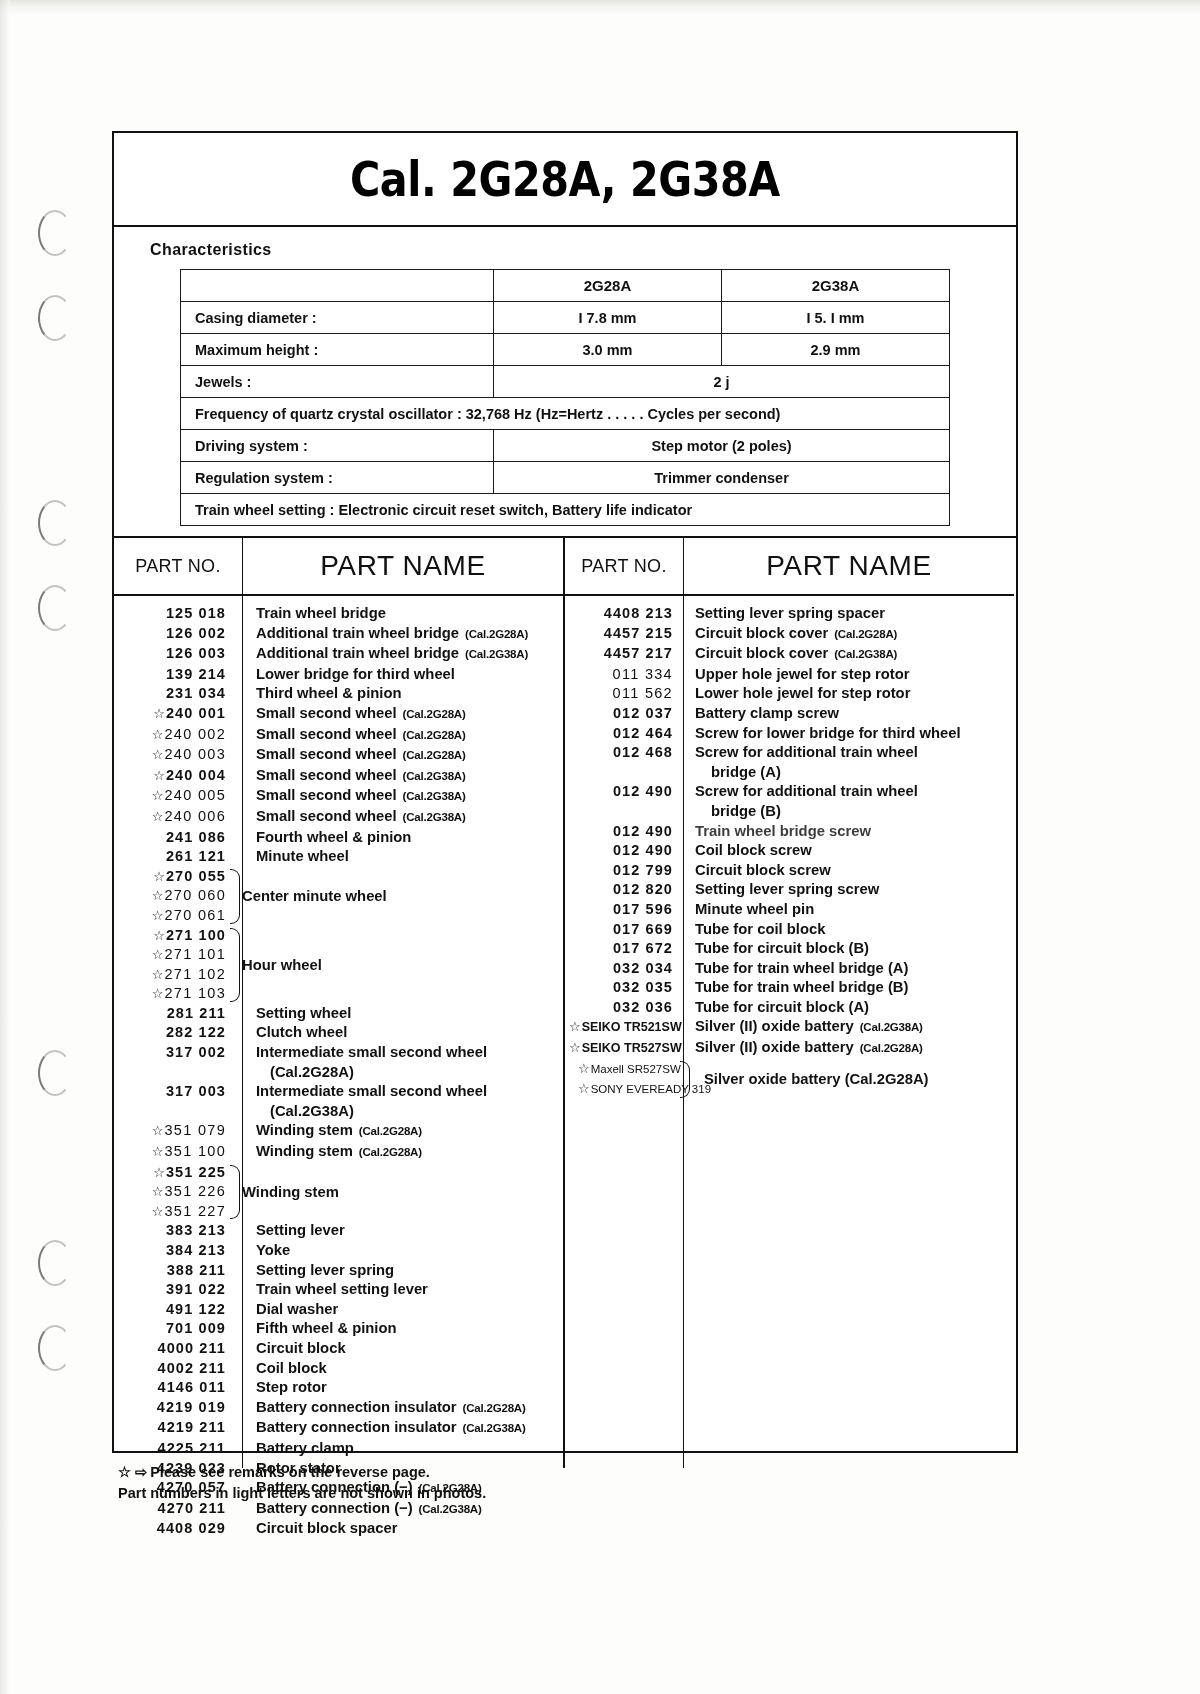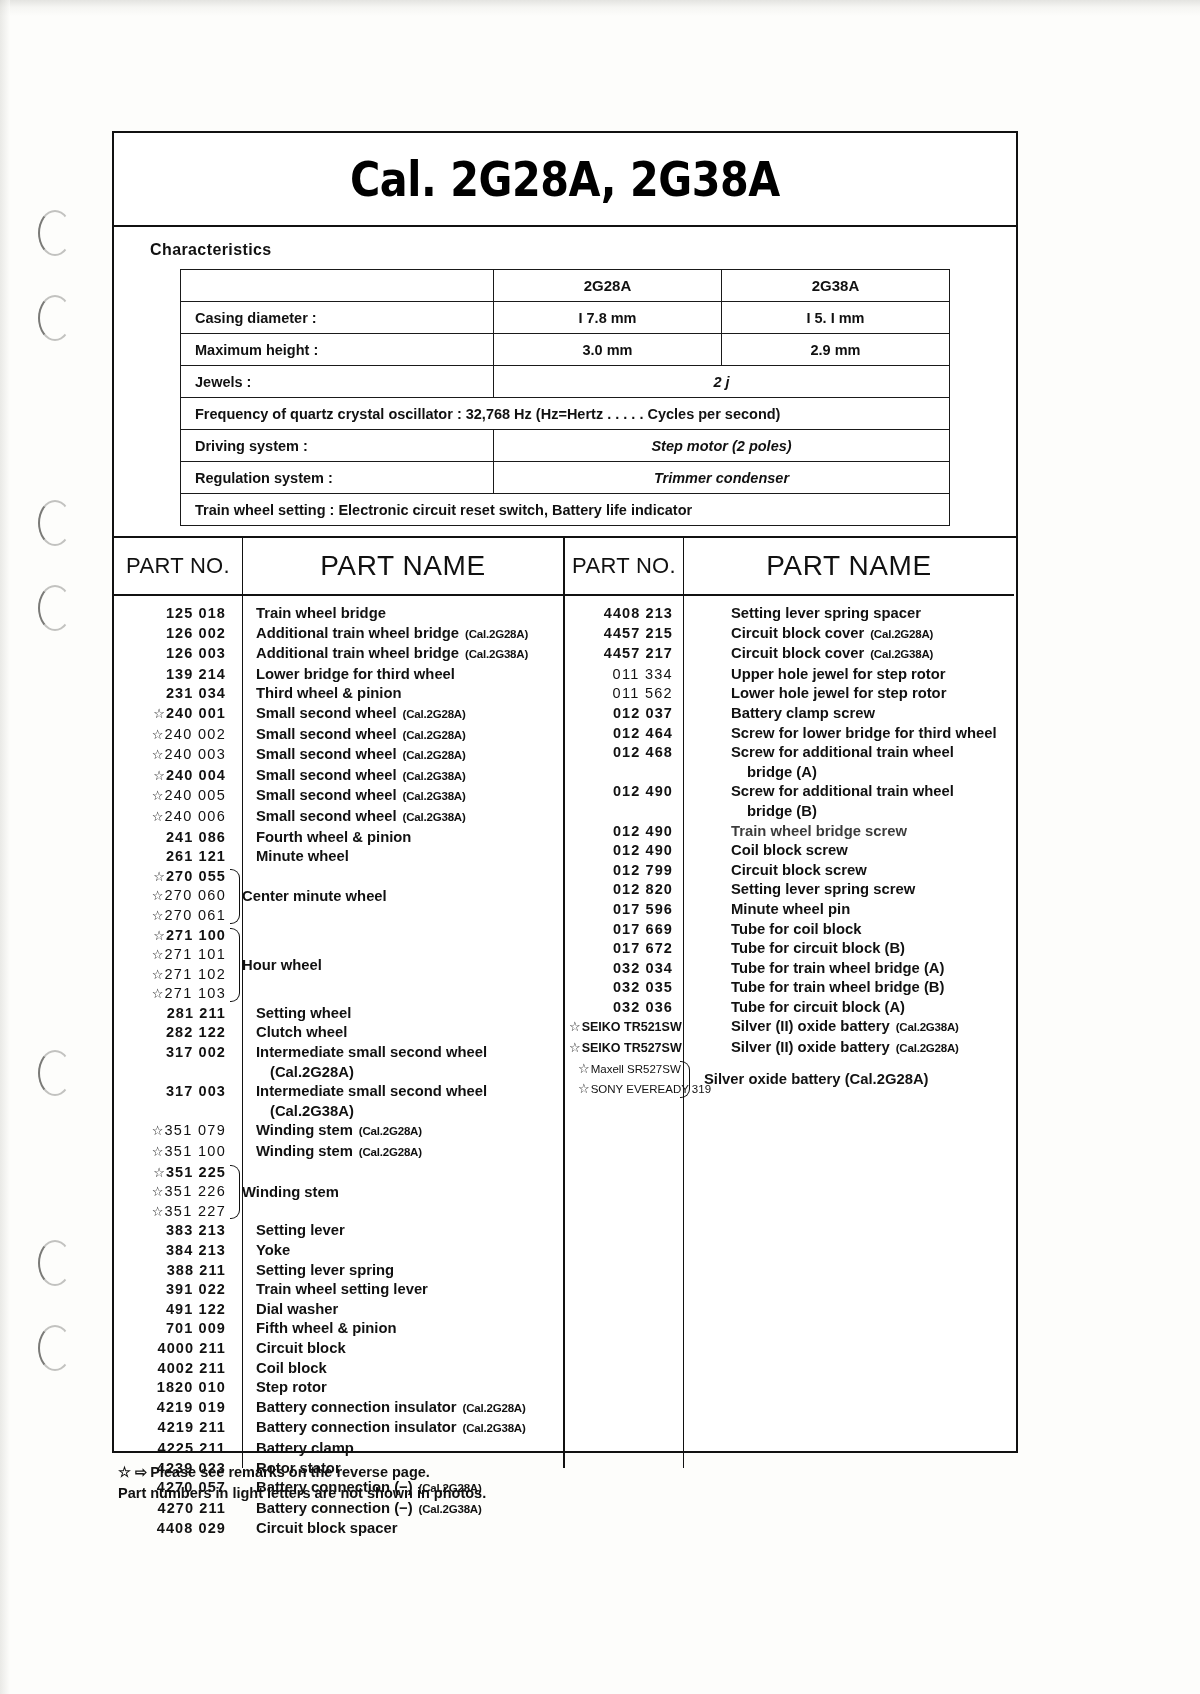--- a/index.html
+++ b/index.html
@@ -114,21 +114,20 @@
   }
   table.char td.val {
     text-align: center;
   }
   table.char td.wide {
     padding-left: 14px;
     text-align: left;
   }
   table.char td.ctr {
     text-align: center;
-    font-style: italic;
   }
   table.char tr.hdr td {
     text-align: center;
     font-weight: 700;
     font-size: 15px;
   }
 
   
   .parts {
     display: flex;
@@ -144,21 +143,21 @@
   .col-head {
     display: flex;
     height: 56px;
     border-bottom: 2px solid #111;
     flex: 0 0 auto;
   }
   .col-head .h-no {
     width: 128px;
     border-right: 1.5px solid #111;
     display: flex; align-items: center; justify-content: center;
-    font-size: 22px;
+    font-size: 18px;
     letter-spacing: .3px;
   }
   .col-head .h-name {
     flex: 1;
     display: flex; align-items: center; justify-content: center;
     font-size: 28px;
     letter-spacing: .6px;
   }
   .col-right .col-head .h-no { width: 118px; }
 
@@ -217,21 +216,21 @@
   .pn.batt.thin { font-weight: 400; font-size: 11.5px; }
 
   .nm {
     flex: 1;
     padding-left: 14px;
     font-size: 14.8px;
     line-height: 19.6px;
     font-weight: 600;
     white-space: nowrap;
   }
-  .col-right .nm { padding-left: 12px; margin-left: 36px; }
+  .col-right .nm { padding-left: 12px; }
   .nm .cal {
     font-size: 11.5px;
     font-weight: 700;
     letter-spacing: -0.2px;
   }
   .nm.cont { padding-left: 28px; }
   .nm.faded { opacity: .82; }
 
   
   .group {
@@ -491,21 +490,21 @@
             </div>
             <div class="row">
               <div class="pn">4000 211</div>
               <div class="nm">Circuit block</div>
             </div>
             <div class="row">
               <div class="pn">4002 211</div>
               <div class="nm">Coil block</div>
             </div>
             <div class="row">
-              <div class="pn">1820 010</div>
+              <div class="pn">4146 011</div>
               <div class="nm">Step rotor</div>
             </div>
             <div class="row">
               <div class="pn">4219 019</div>
               <div class="nm">Battery connection insulator<span class="cal">&nbsp;&nbsp;(Cal.2G28A)</span></div>
             </div>
             <div class="row">
               <div class="pn">4219 211</div>
               <div class="nm">Battery connection insulator<span class="cal">&nbsp;&nbsp;(Cal.2G38A)</span></div>
             </div>

